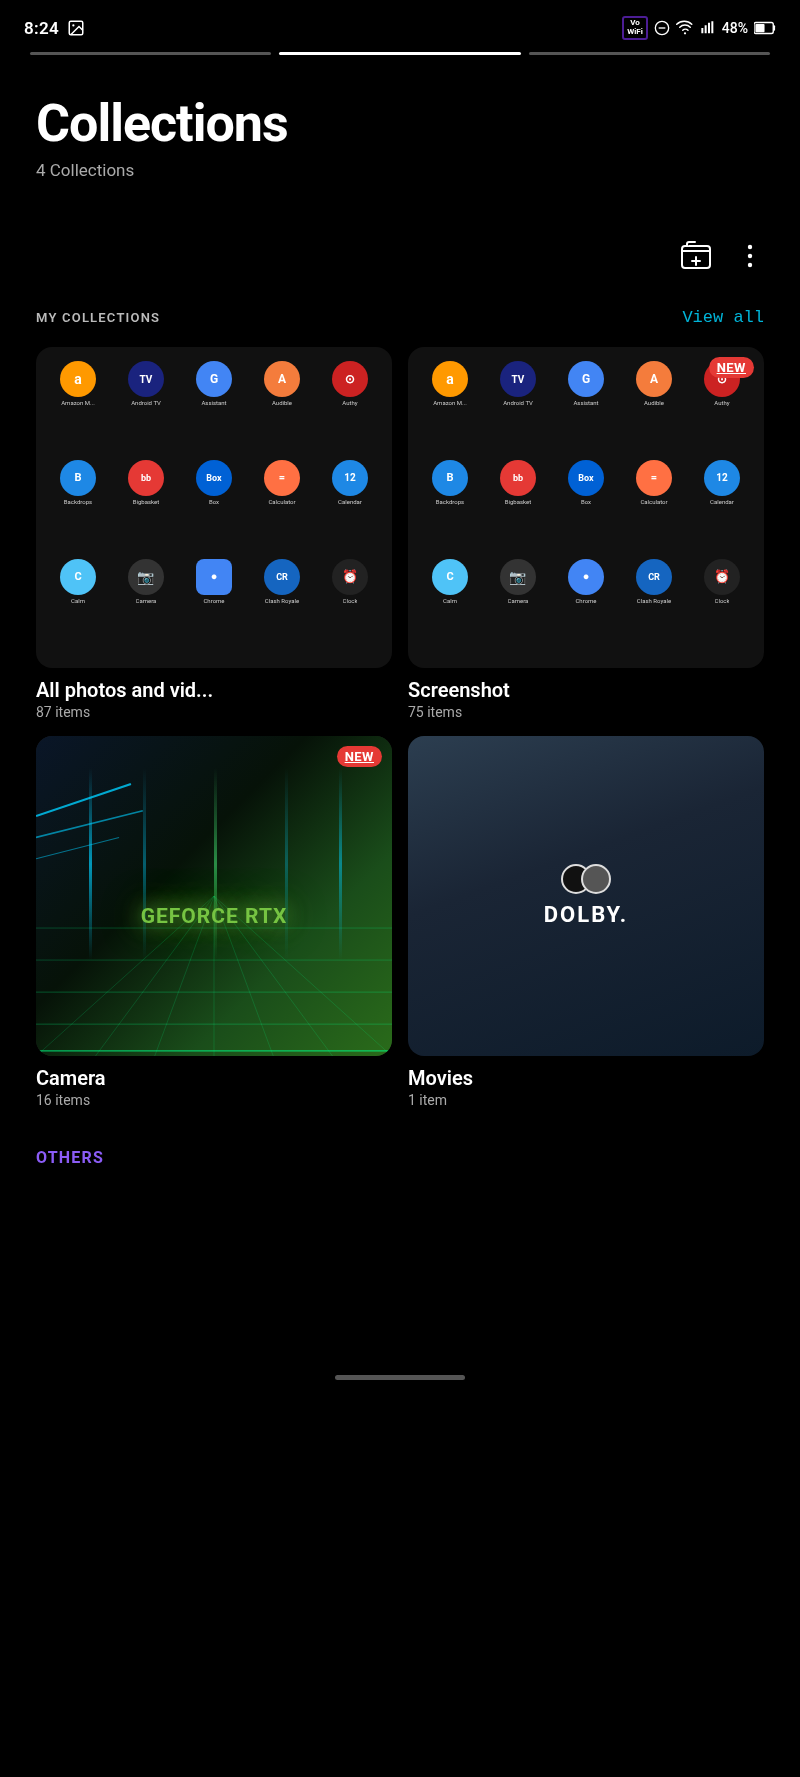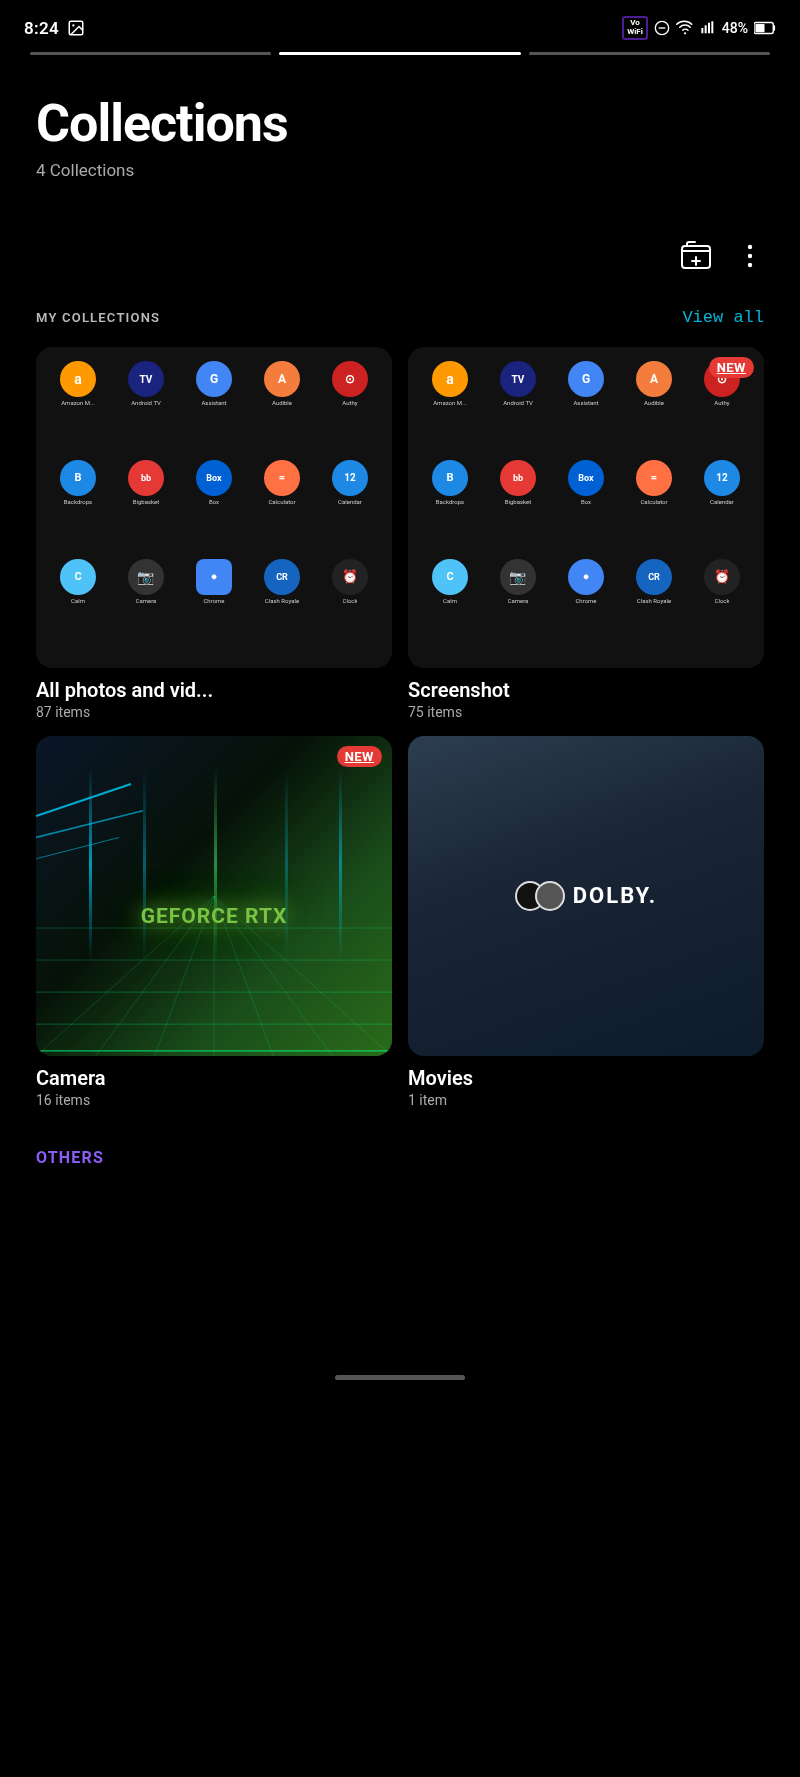--- a/index.html
+++ b/index.html
@@ -239,20 +239,21 @@
       background: linear-gradient(160deg, #2c3e50 0%, #1a2535 40%, #0d1b2a 100%);
       display: flex;
       align-items: center;
       justify-content: center;
       gap: 10px;
     }
     .dolby-logo {
       display: flex;
       align-items: center;
       gap: 8px;
+      flex-direction: column;
     }
     .dolby-circles {
       display: flex;
       gap: -4px;
     }
     .dolby-circle {
       width: 30px;
       height: 30px;
       border-radius: 50%;
       background: #222;

